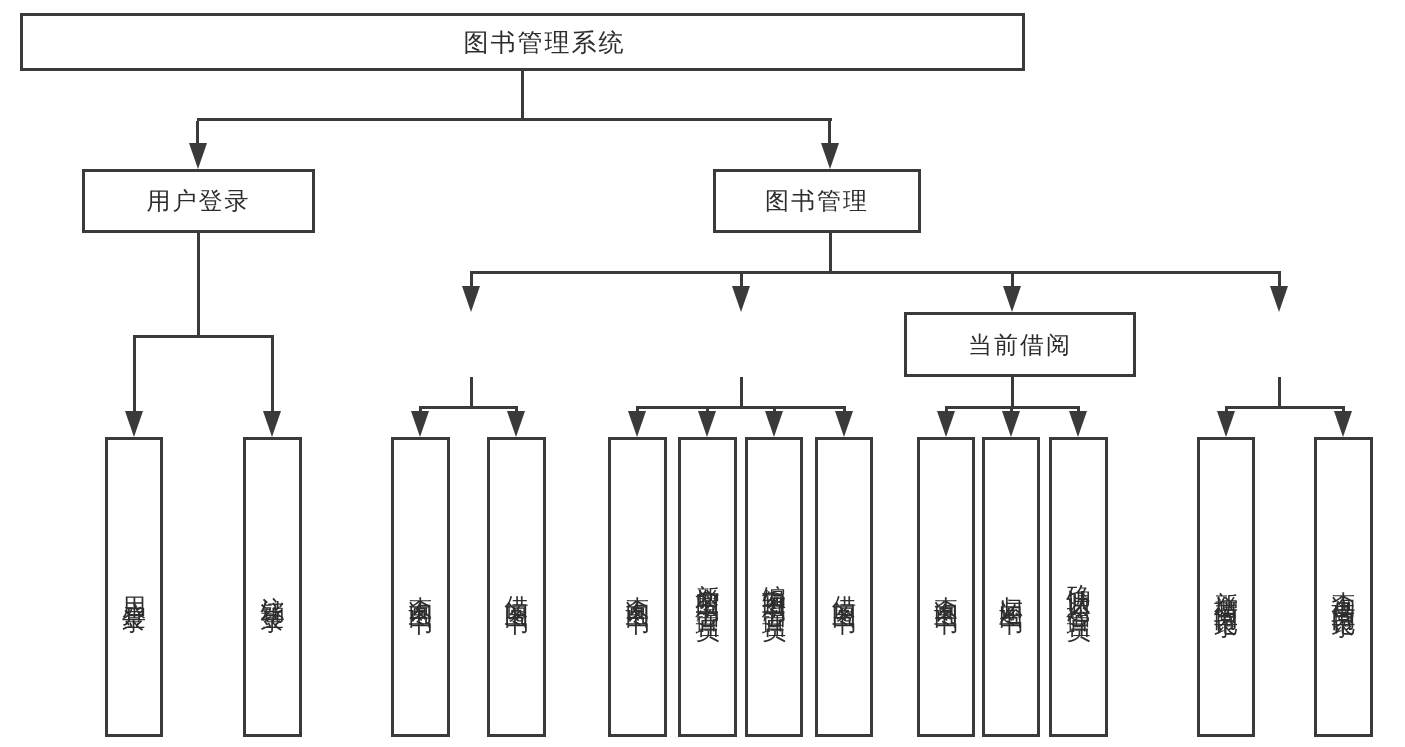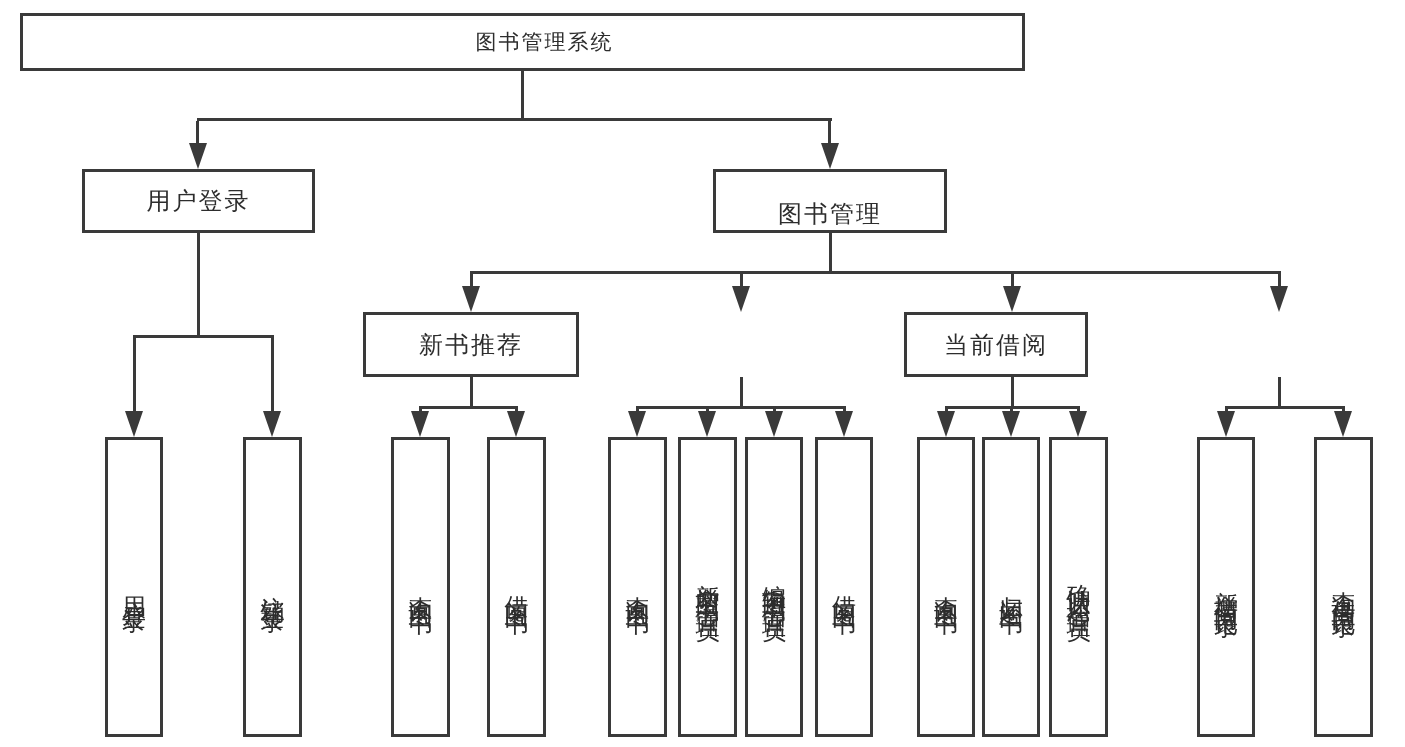--- a/index.html
+++ b/index.html
@@ -5,21 +5,21 @@
   html,body{margin:0;padding:0;background:#fff;}
   .canvas{
     position:relative;width:1405px;height:747px;background:#ffffff;overflow:hidden;
     font-family:"Liberation Sans","DejaVu Sans",sans-serif;color:#2d2d2d;
   }
   .node{
     position:absolute;box-sizing:border-box;border:3px solid #3a3a3a;background:#fff;
     display:flex;align-items:center;justify-content:center;
   }
   .h{font-size:24px;letter-spacing:2px;white-space:nowrap;}
-  .title-box{font-size:21px;letter-spacing:2px;padding-left:44px;}
+  .title-box{font-size:25px;letter-spacing:2px;padding-left:44px;}
   .v{
     writing-mode:vertical-rl;text-orientation:mixed;
     font-size:24px;letter-spacing:5px;line-height:1;
   }
   .line{position:absolute;background:#3a3a3a;}
   .arrow{
     position:absolute;width:0;height:0;
     border-left:9px solid transparent;border-right:9px solid transparent;
     border-top:26px solid #3a3a3a;
   }
@@ -42,21 +42,21 @@
     <div class="line" style="left:197px;top:118px;width:635px;height:3px;"></div>
     <div class="line" style="left:196px;top:121px;width:3px;height:26px;"></div>
     <div class="arrow" style="left:189px;top:143px;"></div>
     <div class="line" style="left:828px;top:121px;width:3px;height:26px;"></div>
     <div class="arrow" style="left:821px;top:143px;"></div>
   </div>
 
   <div class="node h" style="left:82px;top:169px;width:233px;height:64px;">
     <span>用户登录</span>
   </div>
-  <div class="node h" style="left:713px;top:169px;width:234px;height:64px;align-items:flex-end;">
+  <div class="node h" style="left:713px;top:169px;width:208px;height:64px;">
     <span>图书管理</span>
   </div>
 
   <div>
     <div class="line" style="left:197px;top:233px;width:3px;height:102px;"></div>
     <div class="line" style="left:133px;top:335px;width:141px;height:3px;"></div>
     <div class="line" style="left:133px;top:338px;width:3px;height:76px;"></div>
     <div class="arrow" style="left:125px;top:411px;"></div>
     <div class="line" style="left:271px;top:338px;width:3px;height:76px;"></div>
     <div class="arrow" style="left:263px;top:411px;"></div>
@@ -68,24 +68,21 @@
     <div class="line" style="left:470px;top:274px;width:3px;height:14px;"></div>
     <div class="arrow" style="left:462px;top:286px;"></div>
     <div class="line" style="left:740px;top:274px;width:3px;height:14px;"></div>
     <div class="arrow" style="left:732px;top:286px;"></div>
     <div class="line" style="left:1011px;top:274px;width:3px;height:14px;"></div>
     <div class="arrow" style="left:1003px;top:286px;"></div>
     <div class="line" style="left:1278px;top:274px;width:3px;height:14px;"></div>
     <div class="arrow" style="left:1270px;top:286px;"></div>
   </div>
 
-  <div class="node h" style="left:363px;top:312px;width:216px;height:65px;">
-    <span>新书推荐</span>
-  </div>
-  <div class="node h" style="left:904px;top:312px;width:184px;height:65px;">
+  <div class="node h" style="left:904px;top:312px;width:232px;height:65px;">
     <span>当前借阅</span>
   </div>
 
   <div>
     <div class="line" style="left:470px;top:377px;width:3px;height:32px;"></div>
     <div class="line" style="left:419px;top:406px;width:99px;height:3px;"></div>
     <div class="line" style="left:419px;top:409px;width:3px;height:8px;"></div>
     <div class="arrow" style="left:411px;top:411px;"></div>
     <div class="line" style="left:515px;top:409px;width:3px;height:8px;"></div>
     <div class="arrow" style="left:507px;top:411px;"></div>

